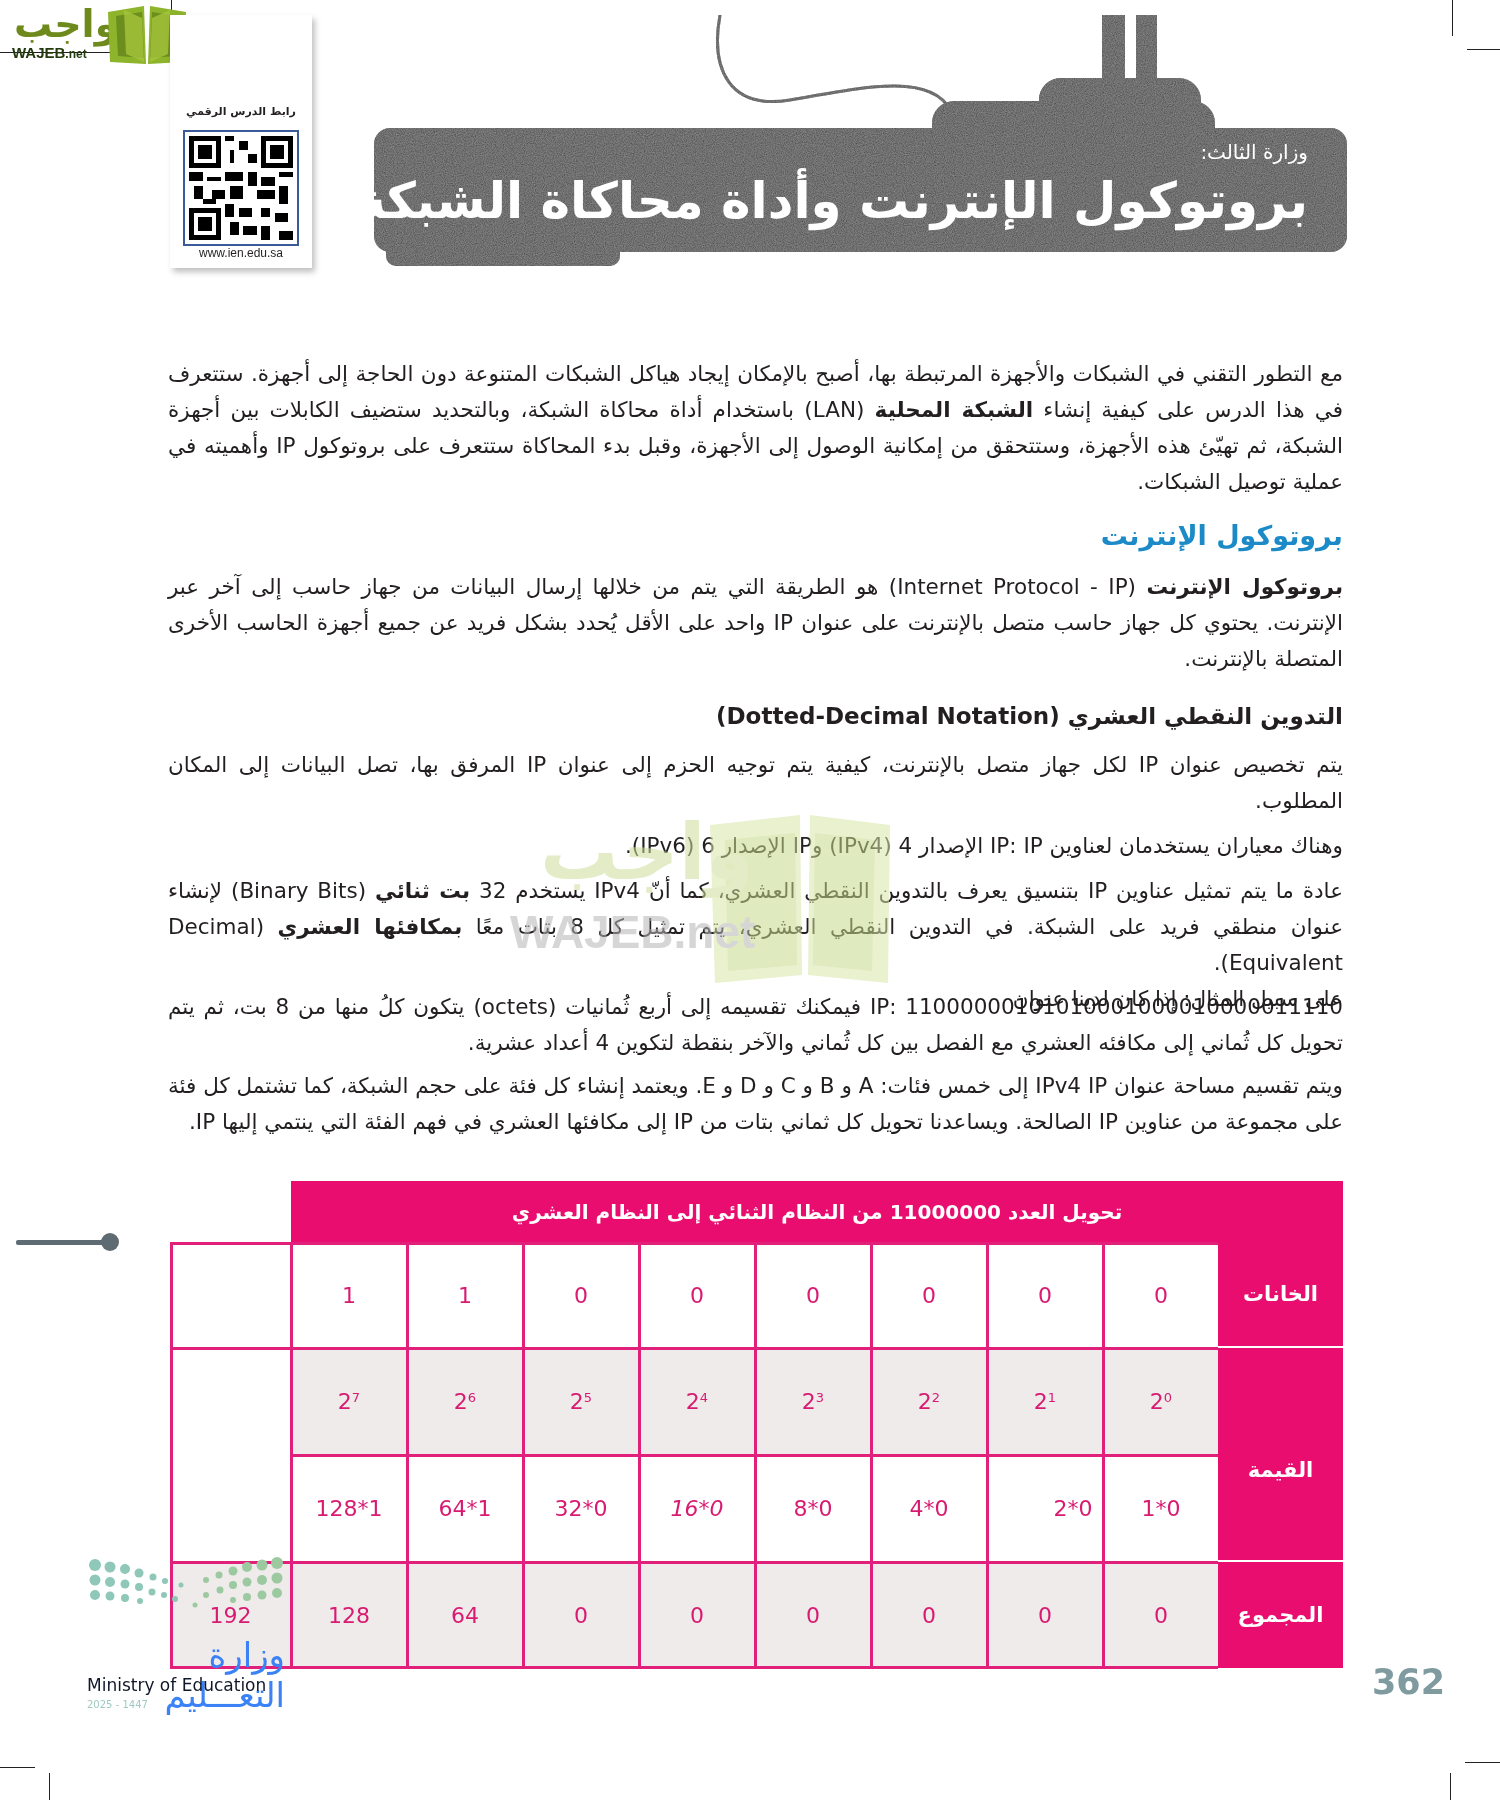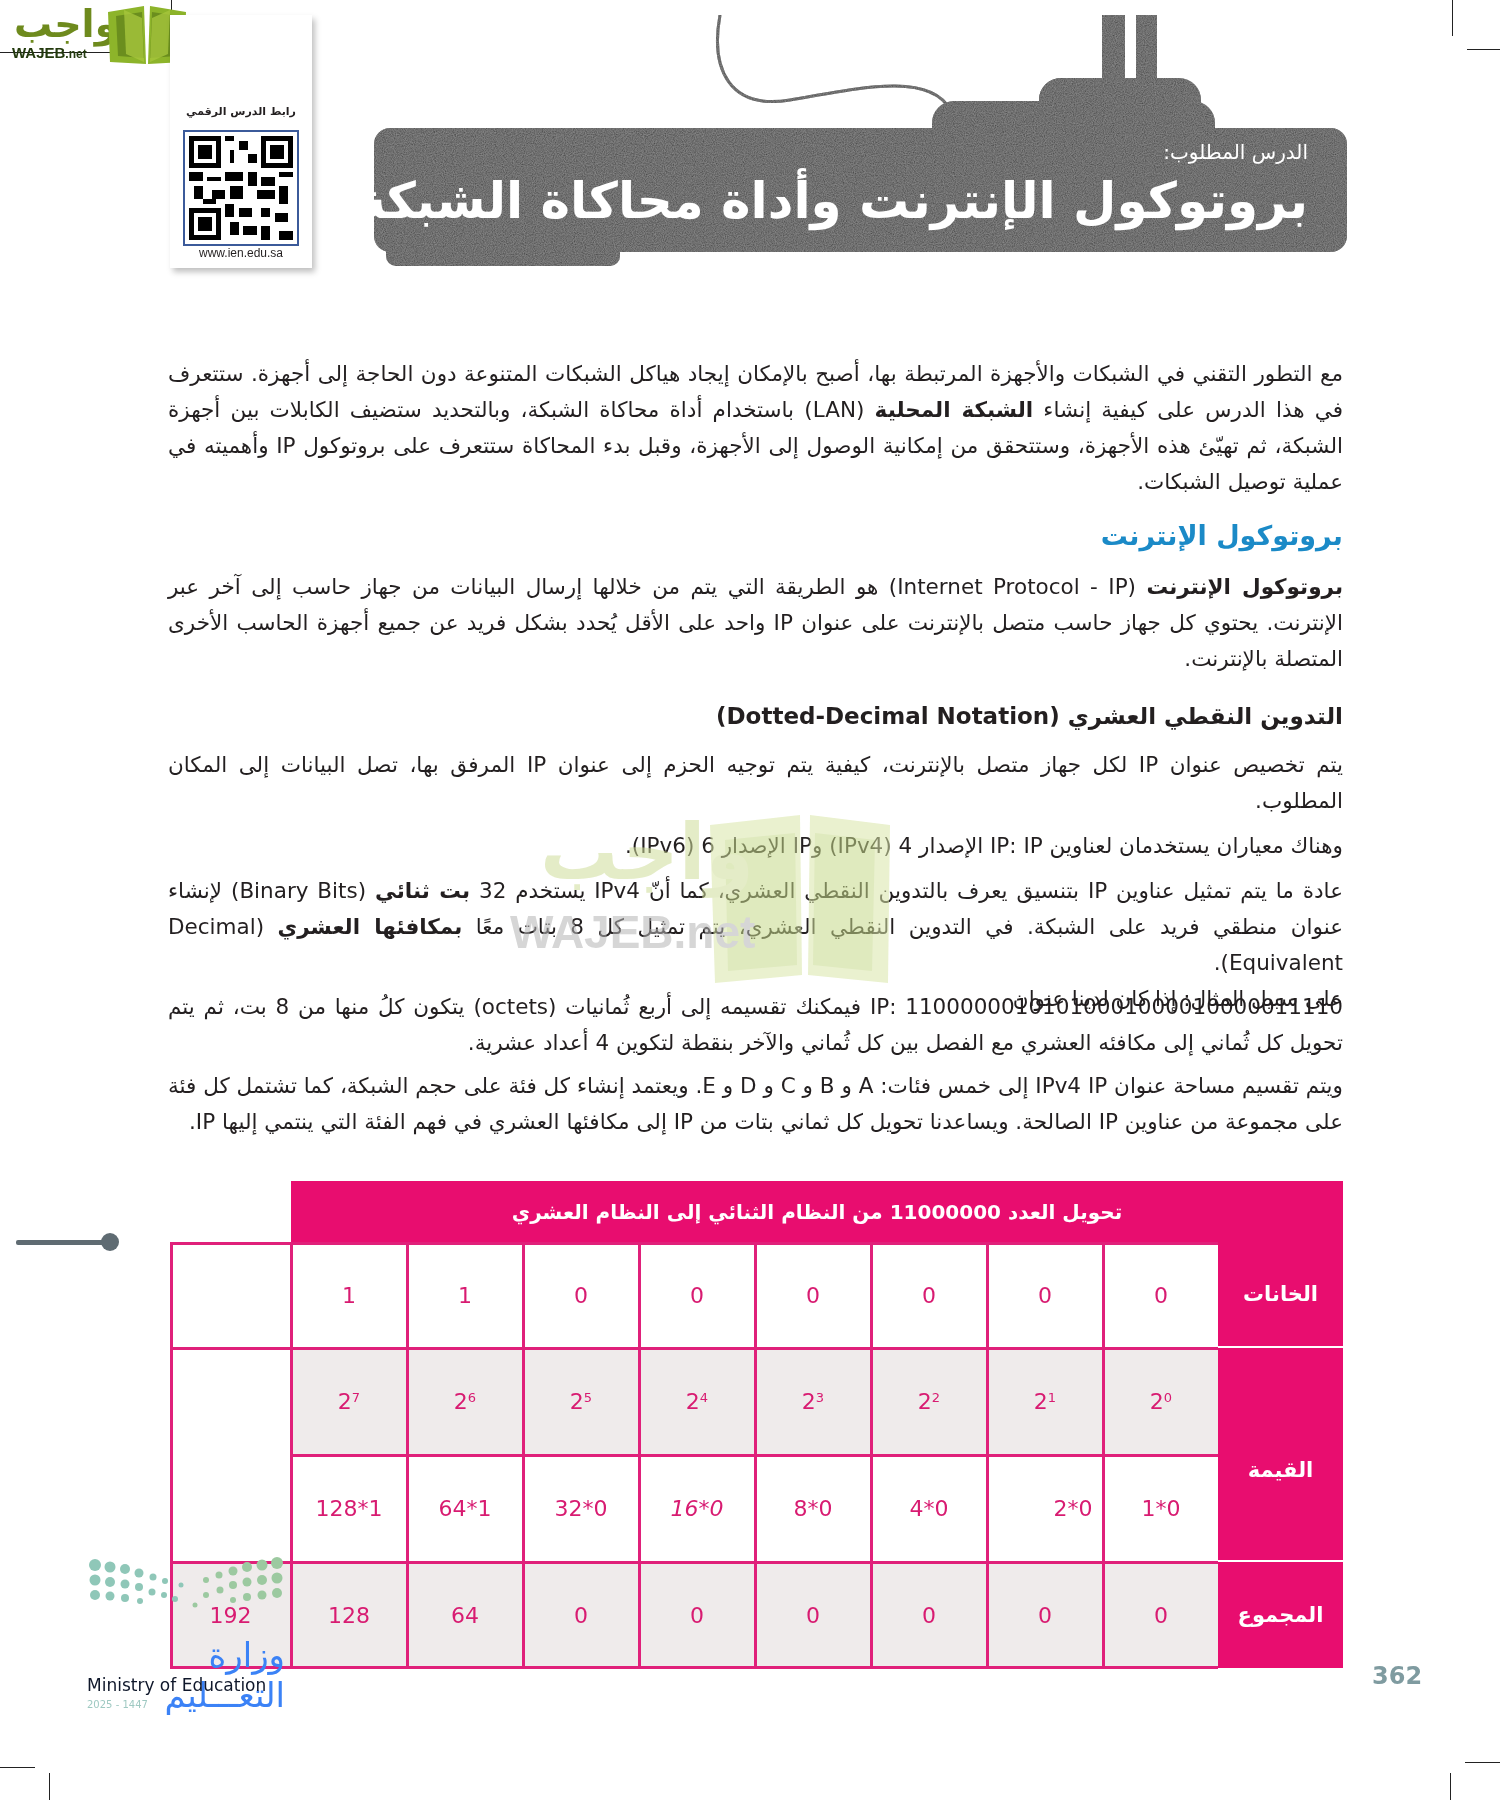--- a/index.html
+++ b/index.html
@@ -46,21 +46,21 @@
   
   .tbl-head { left:291px; top:1181px; width:1052px; height:62px; background:#e80d6f; color:#fff; font-size:20px; font-weight:bold; display:flex; align-items:center; justify-content:center; direction:rtl; }
   .tbl-grid { left:170px; top:1242px; width:1173px; height:426px; }
   .cell { position:absolute; display:flex; align-items:center; justify-content:center; color:#d81b71; font-size:22px; font-family:"DejaVu Sans", sans-serif; box-sizing:border-box; }
   .rowhead { position:absolute; left:1048px; width:125px; background:#e80d6f; color:#fff; font-weight:bold; font-size:21px; display:flex; align-items:center; justify-content:center; direction:rtl; }
   .vline { position:absolute; width:3px; background:#e0207a; }
   .hline { position:absolute; height:3px; background:#e0207a; }
   .shade { position:absolute; background:#efebeb; }
   sup { font-size:13px; vertical-align:top; position:relative; top:-4px; }
 
-  .page-num { left:1372px; top:1662px; font-size:24px; font-weight:bold; color:#7f9ba0; font-family:"DejaVu Sans", sans-serif; }
+  .page-num { left:1372px; top:1662px; font-size:35px; font-weight:bold; color:#7f9ba0; font-family:"DejaVu Sans", sans-serif; }
 
   
   .moe { left:85px; top:1555px; width:200px; height:170px; }
   .moe-ar { position:absolute; left:2px; top:80px; font-size:34px; color:#3b82f6; direction:rtl; font-family:"DejaVu Sans", sans-serif; }
   .moe-en { position:absolute; left:2px; top:120px; font-size:17px; color:#0f172a; font-family:"DejaVu Sans", sans-serif; }
   .moe-yr { position:absolute; left:2px; top:144px; font-size:10px; color:#9fc9c2; font-family:"DejaVu Sans", sans-serif; }
 </style>
 </head>
 <body>
 
@@ -153,21 +153,21 @@
       <rect x="669" y="68" width="103" height="60" rx="22"></rect>
       <rect x="669" y="68" width="162" height="60" rx="22"></rect>
 
       <rect x="562" y="91" width="283" height="60" rx="22"></rect>
 
       <rect x="4" y="118" width="973" height="124" rx="16"></rect>
 
       <rect x="16" y="220" width="234" height="36" rx="10"></rect>
     </g>
   </svg>
-  <div class="banner-kicker">الدرس المطلوب:</div>
+  <div class="banner-kicker">وزارة الثالث:</div>
   <div class="banner-title">بروتوكول الإنترنت وأداة محاكاة الشبكة</div>
 </div>
 
 <div class="txt" style="top:356px;">
   <span>مع التطور التقني في الشبكات والأجهزة المرتبطة بها، أصبح بالإمكان إيجاد هياكل الشبكات المتنوعة دون الحاجة إلى أجهزة. ستتعرف في هذا الدرس على كيفية إنشاء </span><b>الشبكة المحلية</b><span> (LAN) باستخدام أداة محاكاة الشبكة، وبالتحديد ستضيف الكابلات بين أجهزة الشبكة، ثم تهيّئ هذه الأجهزة، وستتحقق من إمكانية الوصول إلى الأجهزة، وقبل بدء المحاكاة ستتعرف على بروتوكول IP وأهميته في عملية توصيل الشبكات.</span>
 </div>
 
 <div class="h-blue" style="top:520px;">بروتوكول الإنترنت</div>
 <div class="txt" style="top:569px;">
   <b>بروتوكول الإنترنت</b> <span class="ltr">(Internet Protocol - IP)</span><span> هو الطريقة التي يتم من خلالها إرسال البيانات من جهاز حاسب إلى آخر عبر الإنترنت. يحتوي كل جهاز حاسب متصل بالإنترنت على عنوان IP واحد على الأقل يُحدد بشكل فريد عن جميع أجهزة الحاسب الأخرى المتصلة بالإنترنت.</span>

